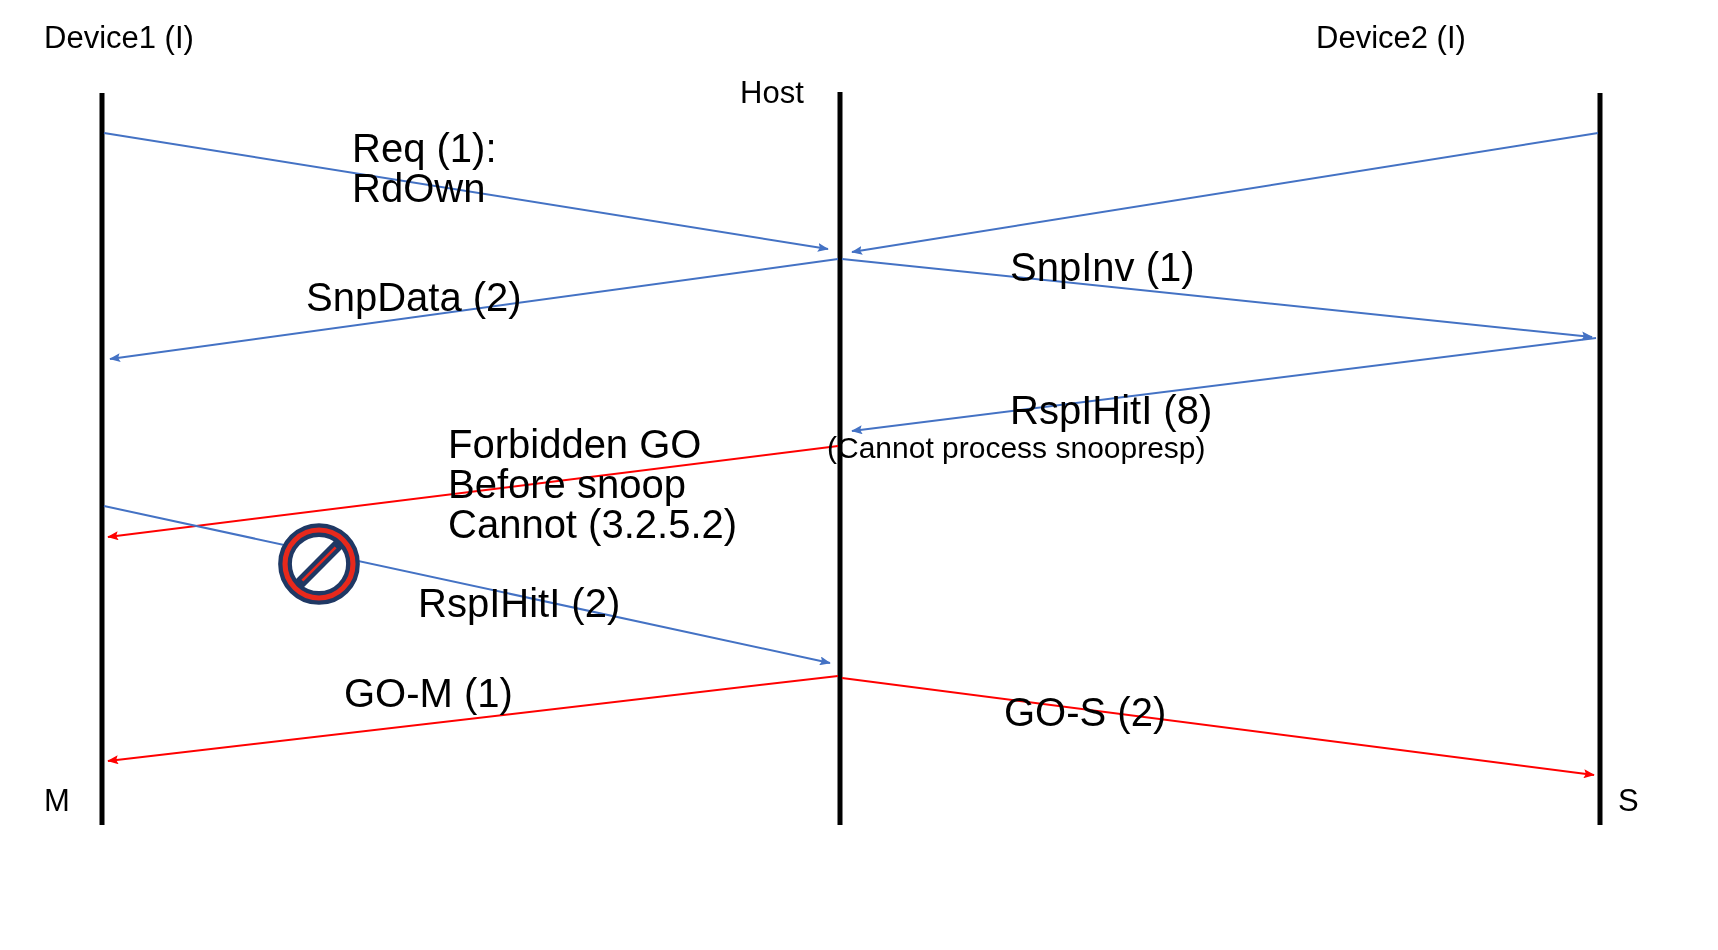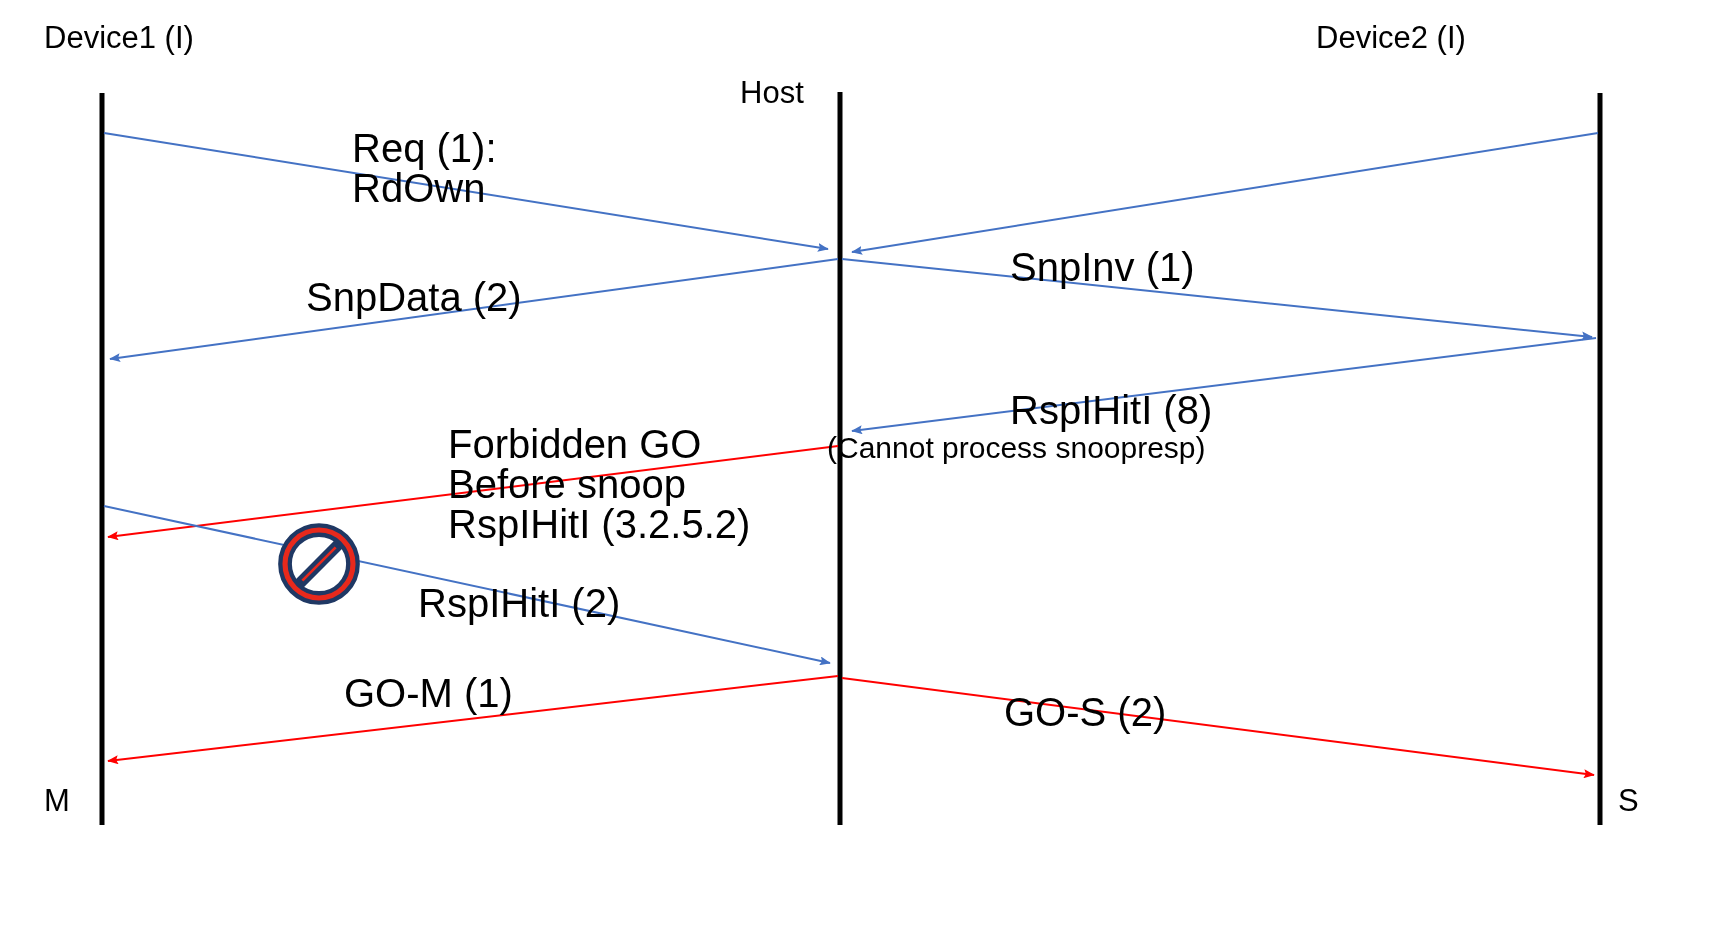--- a/index.html
+++ b/index.html
@@ -125,21 +125,21 @@
   <div class="lbl msg" style="left:306px; top:277px;">SnpData (2)</div>
 
   <div class="lbl msg" style="left:1010px; top:247px;">SnpInv (1)</div>
 
   <div class="lbl msg" style="left:1010px; top:390px;">RspIHitI (8)</div>
 
   <div class="lbl note" style="left:782px; top:428px;margin-left:45px;">(Cannot process snoopresp)</div>
 
   <div class="lbl msg multi" style="left:448px; top:424px;">Forbidden GO
 Before snoop
-RspIHitI (3.2.5.2)</div>
+Cannot (3.2.5.2)</div>
 
   <div class="lbl msg" style="left:418px; top:583px;">RspIHitI (2)</div>
 
   <div class="lbl msg" style="left:344px; top:673px;">GO-M (1)</div>
 
   <div class="lbl msg" style="left:1004px; top:692px;">GO-S (2)</div>
 
 </div>
 
 </body></html>

